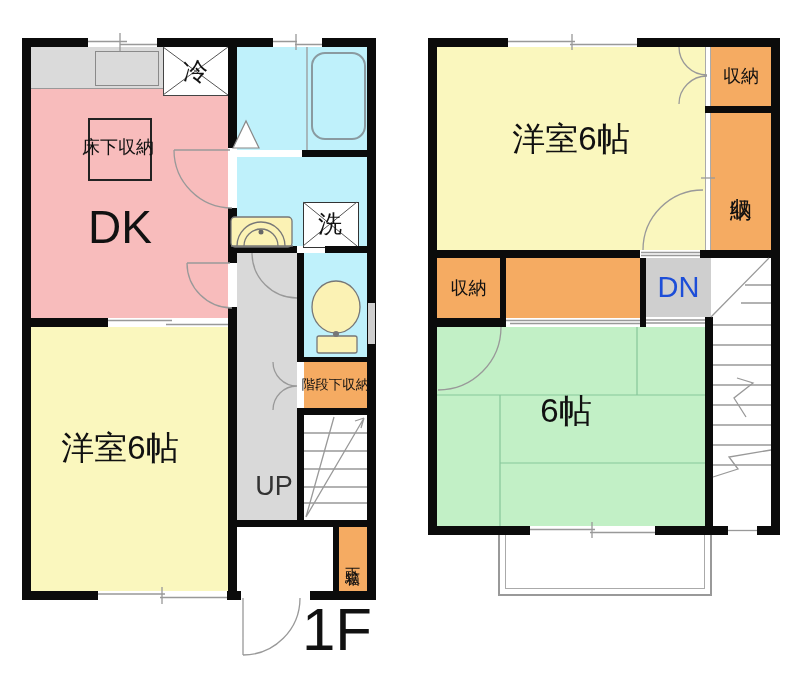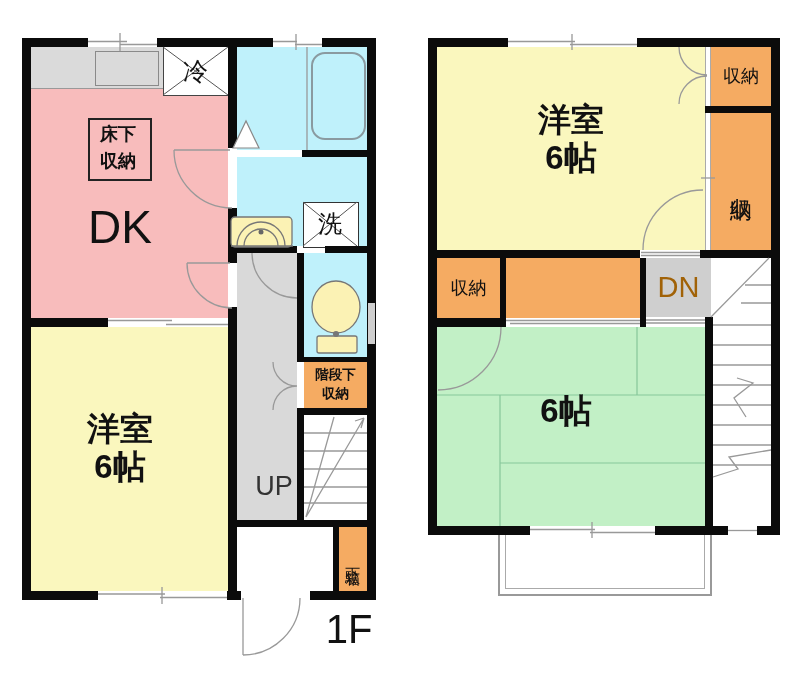--- a/index.html
+++ b/index.html
@@ -4,21 +4,21 @@
 <style>
   html,body{margin:0;padding:0;background:#fff;}
   #plan{position:relative;width:800px;height:677px;background:#ffffff;overflow:hidden;
         font-family:"Liberation Sans","DejaVu Sans",sans-serif;color:#111;}
   .abs{position:absolute;}
   .wall{position:absolute;background:#0b0b0b;}
   .gap{position:absolute;background:#ffffff;}
   .room{position:absolute;}
   .lbl{position:absolute;display:flex;align-items:center;justify-content:center;
        text-align:center;color:#111;line-height:1.15;white-space:pre;}
-  .lbl.multi{flex-direction:column;font-weight:bold;}
+  .lbl.multi{flex-direction:row;}
   .vtext{writing-mode:vertical-rl;text-orientation:upright;letter-spacing:2px;}
   .boxed{border:2px solid #222;}
   .thinbox{border:1px solid #333;background:#fff;}
   svg.overlay{position:absolute;left:0;top:0;z-index:40;pointer-events:none;}
   .wm{position:absolute;z-index:60;color:rgba(255,255,255,0.62);font-size:62px;
       letter-spacing:3px;word-spacing:10px;pointer-events:none;white-space:pre;}.z50{z-index:50}
 </style>
 </head>
 <body>
 
@@ -176,29 +176,29 @@
   <div class="lbl z50" style="left:163px;top:47px;width:65px;height:48px;font-size:25px;">冷</div>
   <div class="lbl z50" style="left:303px;top:202px;width:54px;height:44px;font-size:24px;">洗</div>
   <div class="lbl multi z50" style="left:304px;top:364px;width:63px;height:42px;font-size:13.5px;line-height:1.4;">
     <span>階段下</span>
     <span>収納</span>
   </div>
   <div class="lbl z50" style="left:250px;top:473px;width:48px;height:28px;font-size:27px;color:#333;">UP</div>
   <div class="lbl z50" style="left:339px;top:529px;width:28px;height:60px;font-size:15px;">
     <span class="vtext">下駄箱</span>
   </div>
-  <div class="lbl z50" style="left:313px;top:604px;width:72px;height:50px;font-size:40px;">1F</div>
+  <div class="lbl z50" style="left:301px;top:604px;width:72px;height:50px;font-size:60px;">1F</div>
 
   <div class="lbl multi z50" style="left:515px;top:102px;width:112px;height:74px;font-size:33px;">
     <span>洋室</span>
     <span>6帖</span>
   </div>
   <div class="lbl z50" style="left:711px;top:47px;width:60px;height:59px;font-size:18px;">収納</div>
   <div class="lbl z50" style="left:711px;top:113px;width:60px;height:137px;font-size:22px;">
     <span class="vtext">収納</span>
   </div>
   <div class="lbl z50" style="left:437px;top:258px;width:63px;height:60px;font-size:18px;">収納</div>
-  <div class="lbl z50" style="left:646px;top:258px;width:65px;height:59px;font-size:29px;color:#a16207;">DN</div>
+  <div class="lbl z50" style="left:646px;top:258px;width:65px;height:59px;font-size:29px;color:#1d4ed8;">DN</div>
   <div class="lbl multi z50" style="left:510px;top:374px;width:112px;height:74px;font-size:33px;">
     <span>6帖</span>
   </div>
 
 </div>
 
 </body></html>

